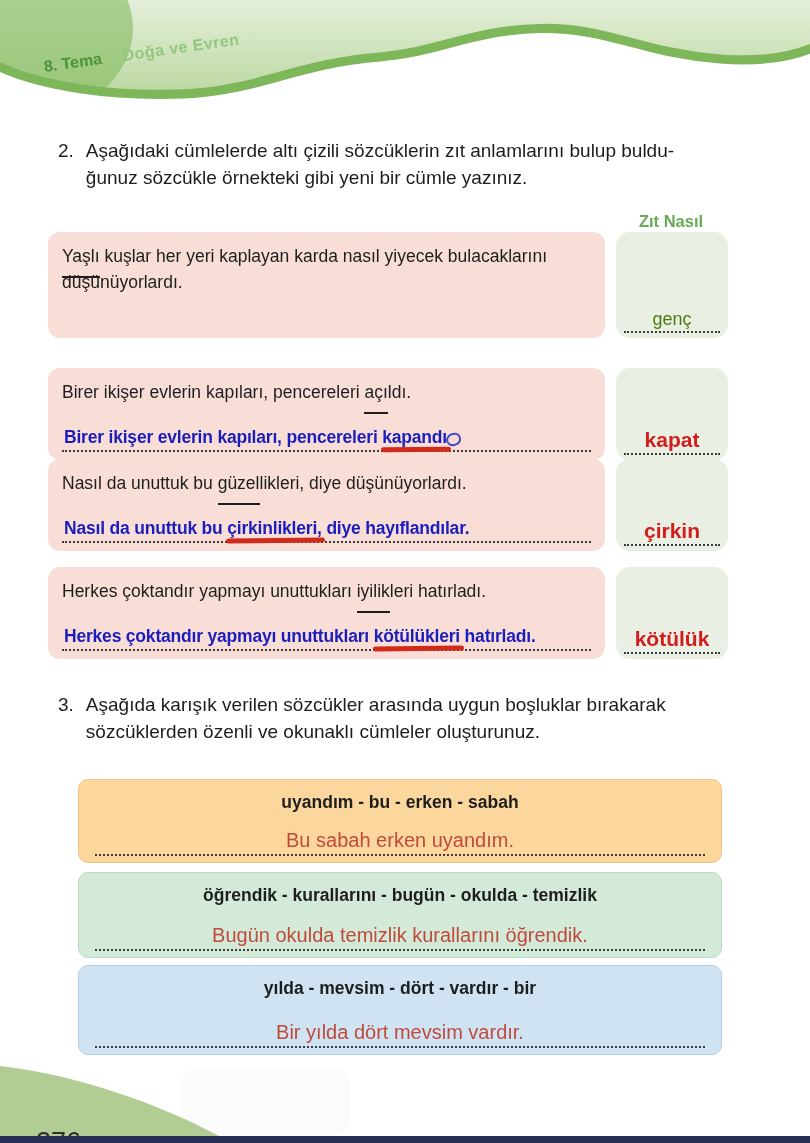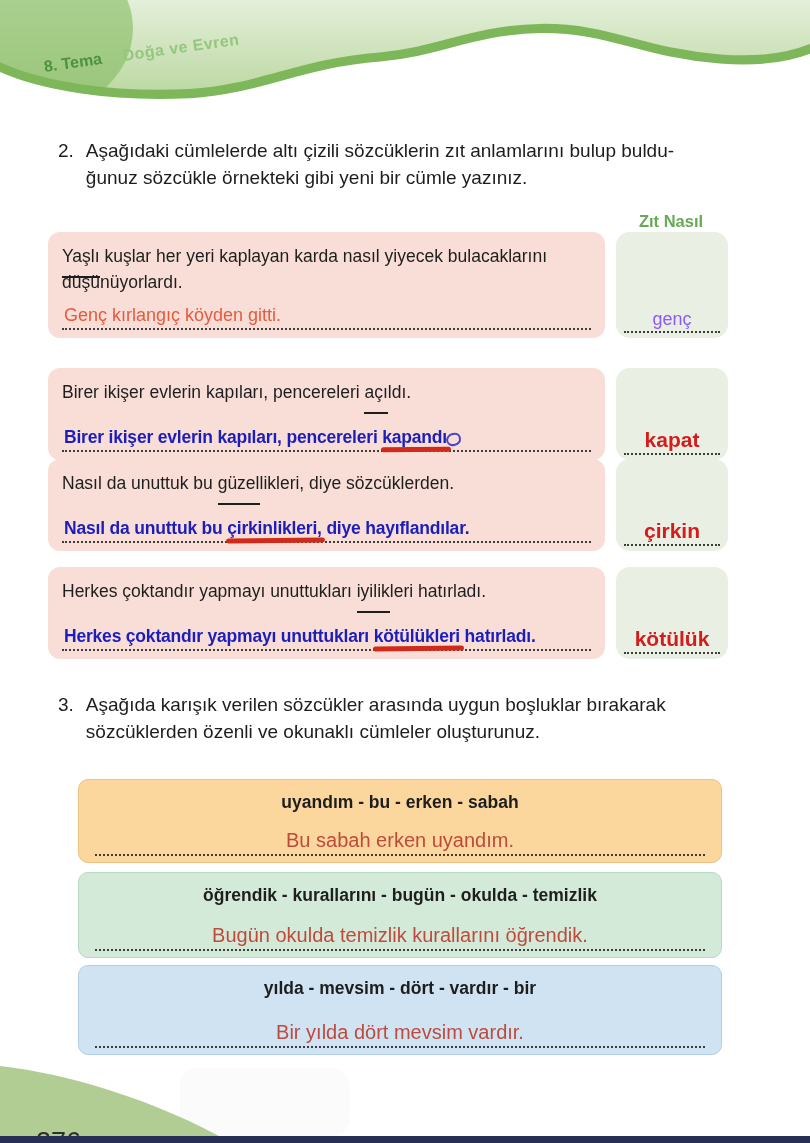--- a/index.html
+++ b/index.html
@@ -34,21 +34,21 @@
   .hand-blue{color:#1c1ebc;font-weight:700;font-size:17.5px;letter-spacing:-.2px;white-space:nowrap;}
   .redmark{position:relative;}
   .redmark::after{content:"";position:absolute;left:-1px;right:-4px;bottom:-5px;height:5px;
                   background:#d02a1a;border-radius:3px;transform:rotate(-.6deg);}
   .circle-doodle{display:inline-block;width:15px;height:13px;border:2.5px solid #4848c8;
                  border-radius:55% 45% 50% 50%;transform:rotate(-12deg);vertical-align:-3px;
                  margin-left:-1px;box-sizing:border-box;}
   .gbox{width:112px;margin-left:11px;background:#e9efe3;border-radius:14px;
         display:flex;align-items:flex-end;justify-content:center;padding-bottom:5px;box-sizing:border-box;}
   .anto-wrap{border-bottom:2px dotted #3c3c3c;padding:0 4px 1px;text-align:center;min-width:88px;}
-  .anto-ex{color:#8b5cf6;font-size:18px;}
+  .anto-ex{color:#4d7c0f;font-size:18px;}
   .anto-bold{color:#d31d1d;font-size:21px;font-weight:800;}
 
   
   .q3box{position:absolute;left:78px;width:644px;border-radius:10px;padding:9px 16px 6px;
          box-sizing:border-box;display:flex;flex-direction:column;justify-content:space-between;}
   .q3-orange{background:#fbd79d;border:1px solid #eec287;}
   .q3-green{background:#d4ead9;border:1px solid #b8d9c2;}
   .q3-blue{background:#cfe3f2;border:1px solid #b3cfe4;}
   .words{text-align:center;font-size:17.5px;font-weight:700;color:#1e1e1e;padding-top:3px;}
   .q3ansline{border-bottom:2px dotted #3c3c3c;text-align:center;padding-bottom:2px;}
@@ -92,40 +92,39 @@
     <span class="q-text">Aşağıdaki cümlelerde altı çizili sözcüklerin zıt anlamlarını bulup buldu-
 ğunuz sözcükle örnekteki gibi yeni bir cümle yazınız.</span>
   </div>
 
   <div class="col-header">Zıt Nasıl</div>
 
   <div class="row" style="top:232px;height:106px;">
     <div class="pink">
       <div class="sent"><span></span><span class="u">Yaşlı</span><span> kuşlar her yeri kaplayan karda nasıl yiyecek bulacaklarını
 düşünüyorlardı.</span></div>
-      <div class="ansline"><span class="ex">Genç kırlangıç köyden gitti.</span></div>
     </div>
     <div class="gbox">
       <span class="anto-wrap anto-ex">genç</span>
     </div>
   </div>
 
   <div class="row" style="top:368px;height:92px;">
     <div class="pink">
       <div class="sent"><span>Birer ikişer evlerin kapıları, pencereleri </span><span class="u">açı</span><span>ldı.</span></div>
       <div class="ansline"><span class="hand-blue"><span>Birer ikişer evlerin kapıları, pencereleri </span><span class="redmark">kapandı</span><span></span><span class="circle-doodle"></span></span></div>
     </div>
     <div class="gbox">
       <span class="anto-wrap anto-bold">kapat</span>
     </div>
   </div>
 
   <div class="row" style="top:459px;height:92px;">
     <div class="pink">
-      <div class="sent"><span>Nasıl da unuttuk bu </span><span class="u">güzel</span><span>likleri, diye sözcüklerden.</span></div>
+      <div class="sent"><span>Nasıl da unuttuk bu </span><span class="u">güzel</span><span>likleri, diye düşünüyorlardı.</span></div>
       <div class="ansline"><span class="hand-blue"><span>Nasıl da unuttuk bu </span><span class="redmark">çirkinlikleri,</span><span> diye hayıflandılar.</span></span></div>
     </div>
     <div class="gbox">
       <span class="anto-wrap anto-bold">çirkin</span>
     </div>
   </div>
 
   <div class="row" style="top:567px;height:92px;">
     <div class="pink">
       <div class="sent"><span>Herkes çoktandır yapmayı unuttukları </span><span class="u">iyilik</span><span>leri hatırladı.</span></div>

